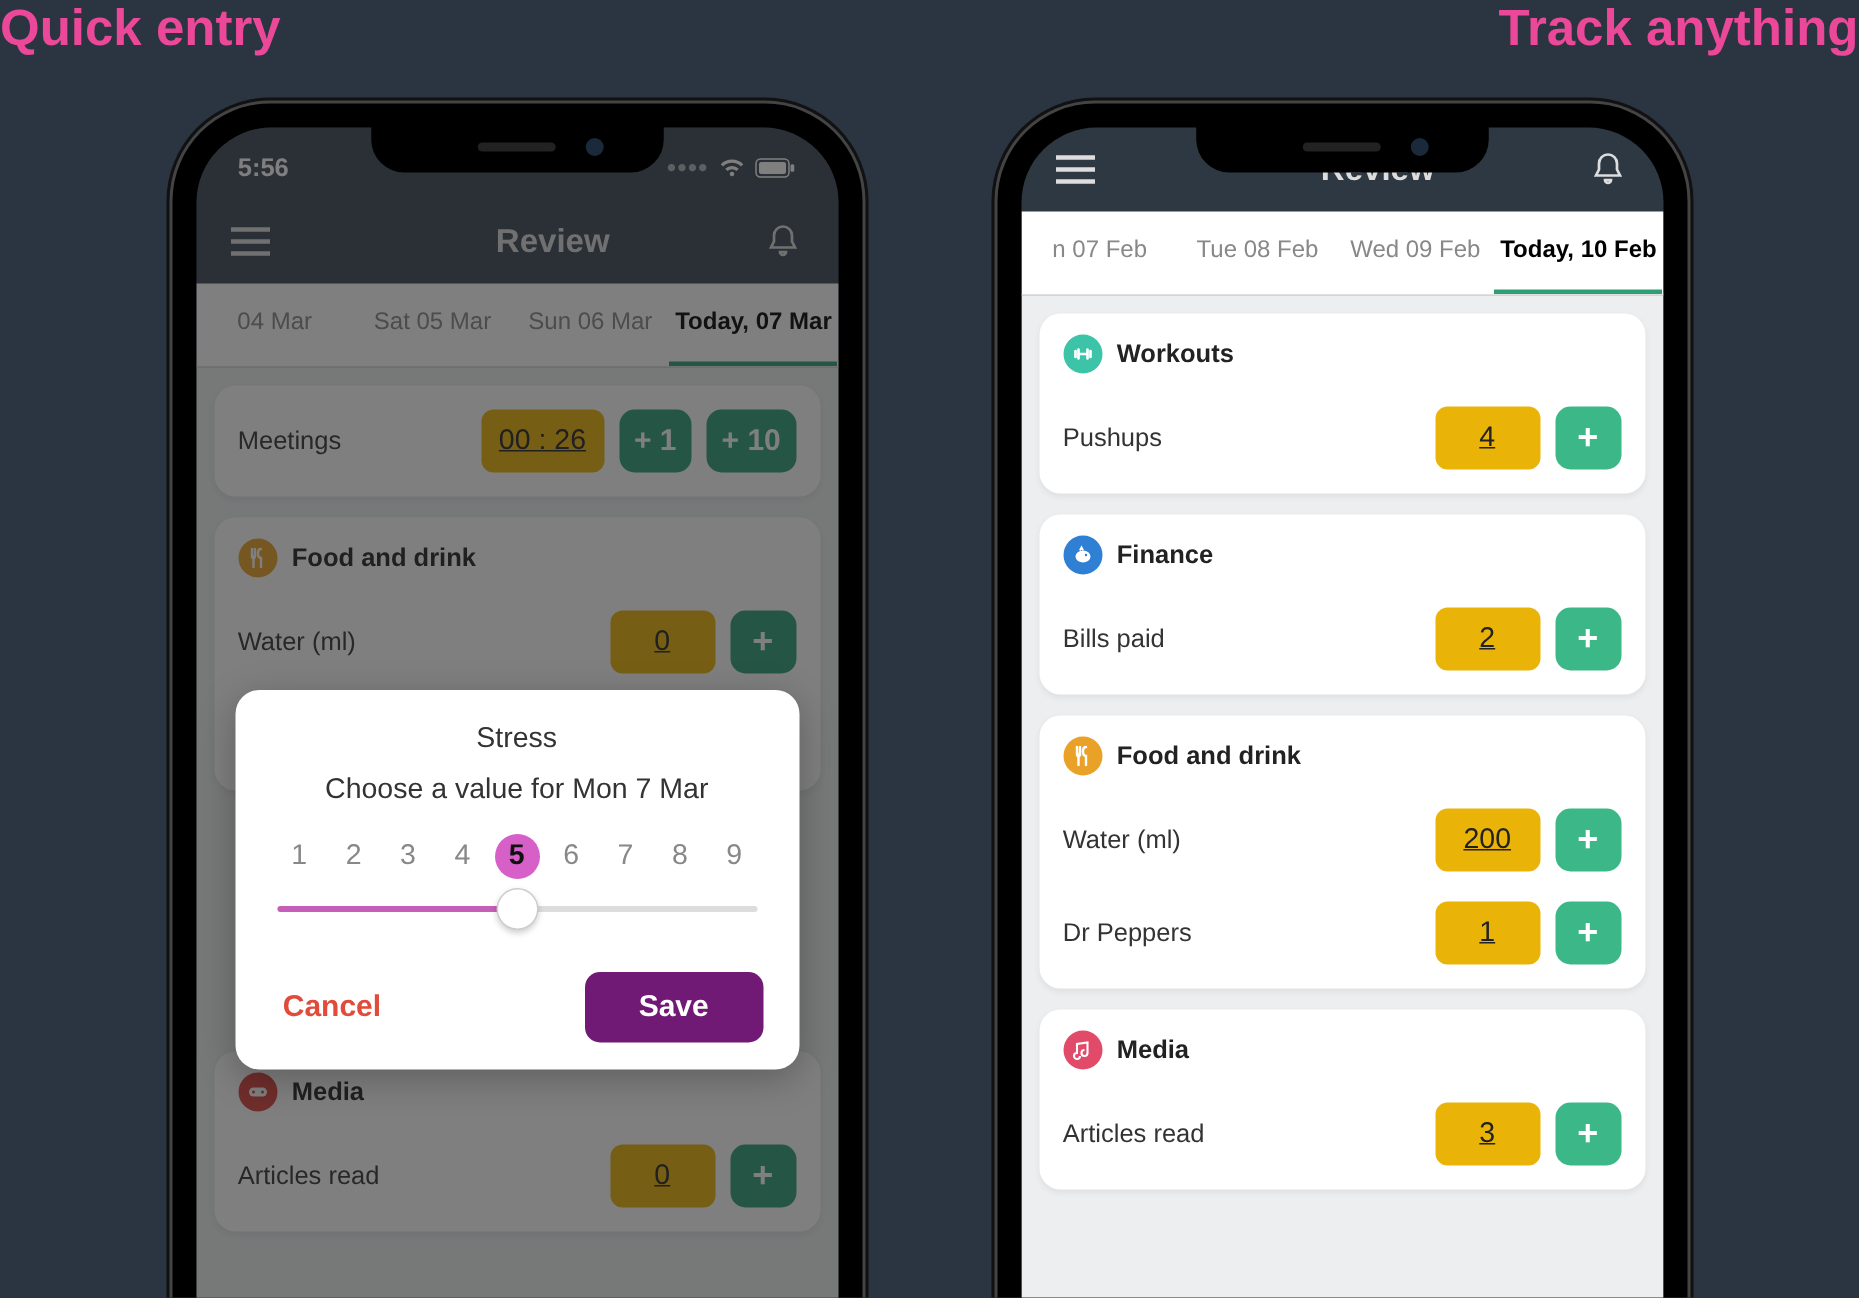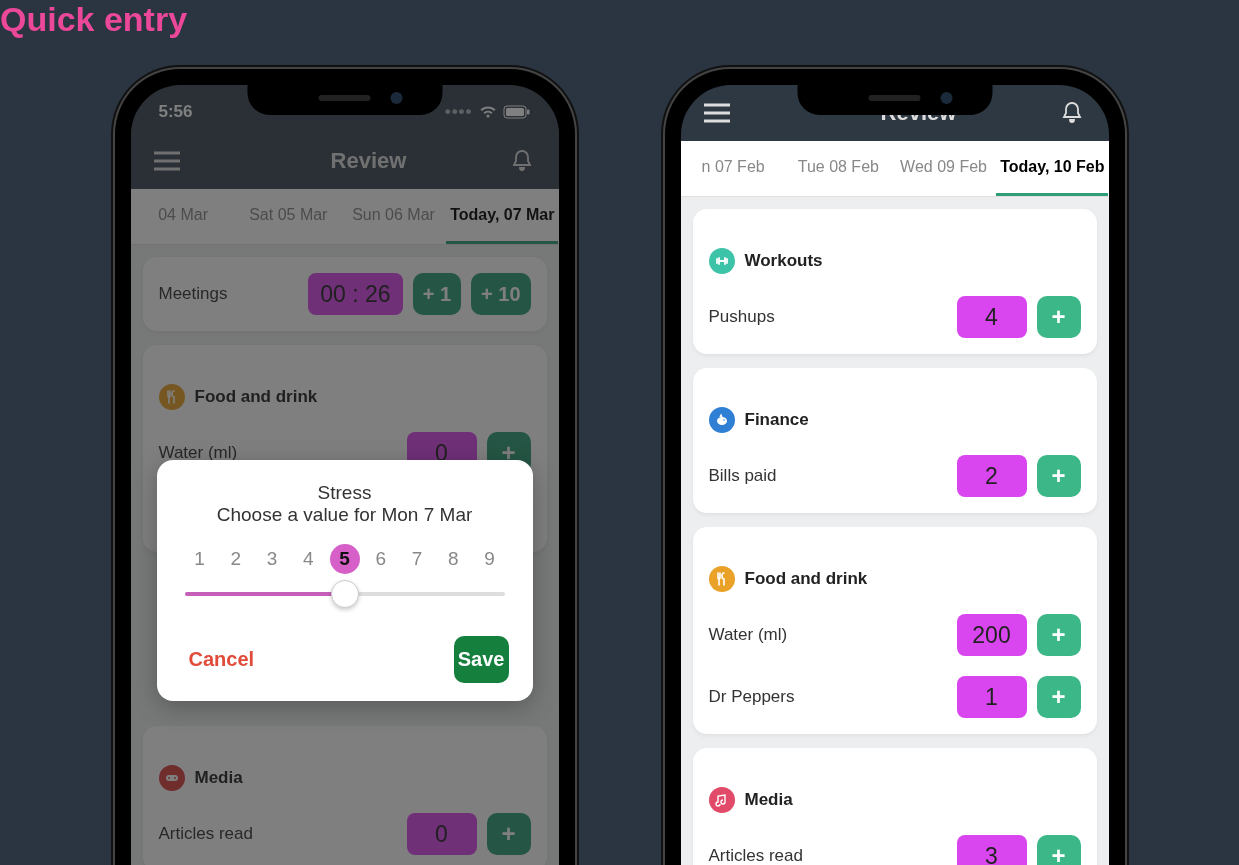--- a/index.html
+++ b/index.html
@@ -150,21 +150,20 @@
   border-radius: 14px;
   padding: 14px 16px 6px 16px;
   margin-bottom: 14px;
   box-shadow: 0 2px 4px rgba(0,0,0,0.06);
 }
 .card-header {
   display: flex;
   align-items: center;
   gap: 10px;
   margin-bottom: 12px;
-  margin-top: 25px;
 }
 .card-icon {
   width: 26px;
   height: 26px;
   border-radius: 50%;
   display: flex;
   align-items: center;
   justify-content: center;
   color: #fff;
   flex-shrink: 0;
@@ -183,30 +182,31 @@
 .row-label {
   font-size: 17px;
   color: #333;
 }
 .row-controls {
   display: flex;
   align-items: center;
   gap: 10px;
 }
 .value-box {
-  background: #d946ef;
+  background: #eab308;
   border-radius: 8px;
   min-width: 70px;
   height: 42px;
   display: flex;
   align-items: center;
   justify-content: center;
-  font-size: 23px;
+  font-size: 19px;
   color: #222;
   padding: 0 12px;
+  text-decoration: underline;
 }
 .btn-green {
   background: #2e9e76;
   color: #fff;
   border-radius: 10px;
   height: 42px;
   min-width: 44px;
   display: flex;
   align-items: center;
   justify-content: center;
@@ -230,21 +230,21 @@
   background: #fff;
   border-radius: 16px;
   z-index: 60;
   padding: 22px 24px 18px 24px;
   text-align: center;
   box-shadow: 0 6px 24px rgba(0,0,0,0.25);
 }
 .modal-title {
   font-size: 19px;
   color: #333;
-  margin-bottom: 0;
+  margin-bottom: 12px;
 }
 .modal-subtitle {
   font-size: 19px;
   color: #333;
   margin-bottom: 18px;
 }
 .scale {
   display: flex;
   justify-content: space-between;
   padding: 0 4px;
@@ -305,36 +305,37 @@
   align-items: center;
   padding-top: 8px;
 }
 .btn-cancel {
   color: #e04b3a;
   font-size: 20px;
   font-weight: 700;
   padding: 10px 8px;
 }
 .btn-save {
-  background: #15803d;
+  background: #701a75;
   color: #fff;
   font-size: 20px;
   font-weight: 700;
-  padding: 12px 4px;
+  padding: 12px 36px;
   border-radius: 10px;
 }
 .dimmed .content, .dimmed .date-tabs, .dimmed .app-header, .dimmed .status-bar {
   filter: brightness(0.78);
 }
 </style>
 </head>
 <body>
 
 <div class="headings">
   <div class="heading">Quick entry</div>
+  <div class="heading">Track anything</div>
 </div>
 
 <div class="phones">
 
   <div class="phone-frame">
     <div class="notch">
       <div class="notch-speaker"></div>
         <div class="notch-cam"></div>
     </div>
     <div class="screen dimmed">

